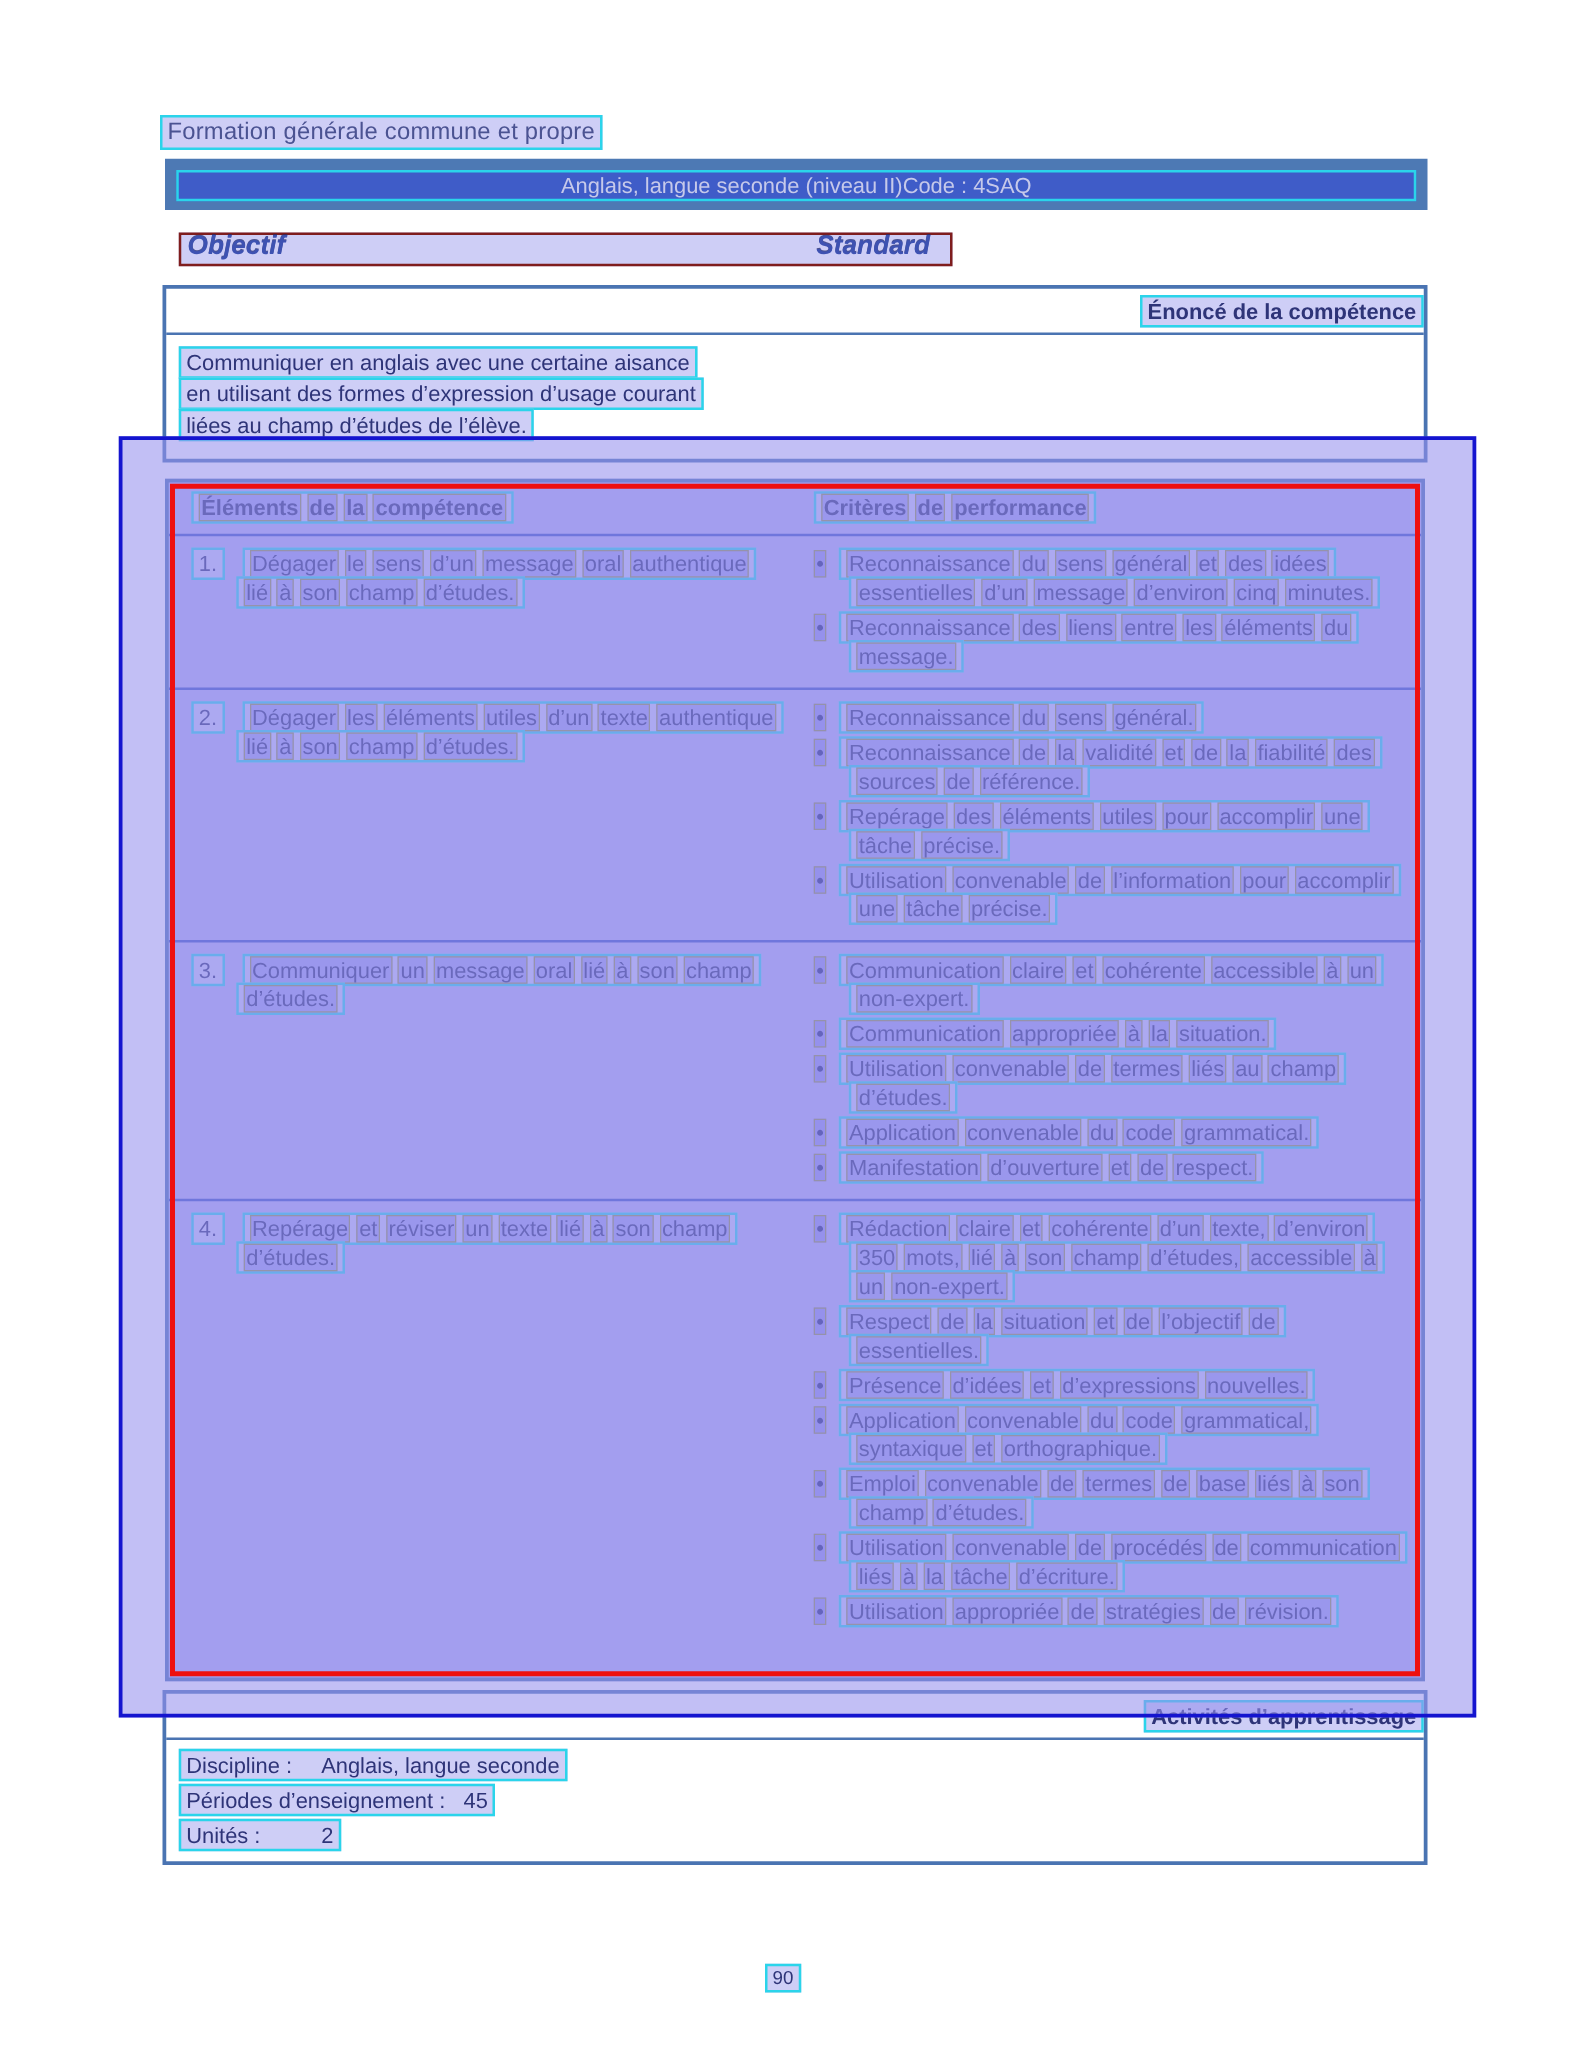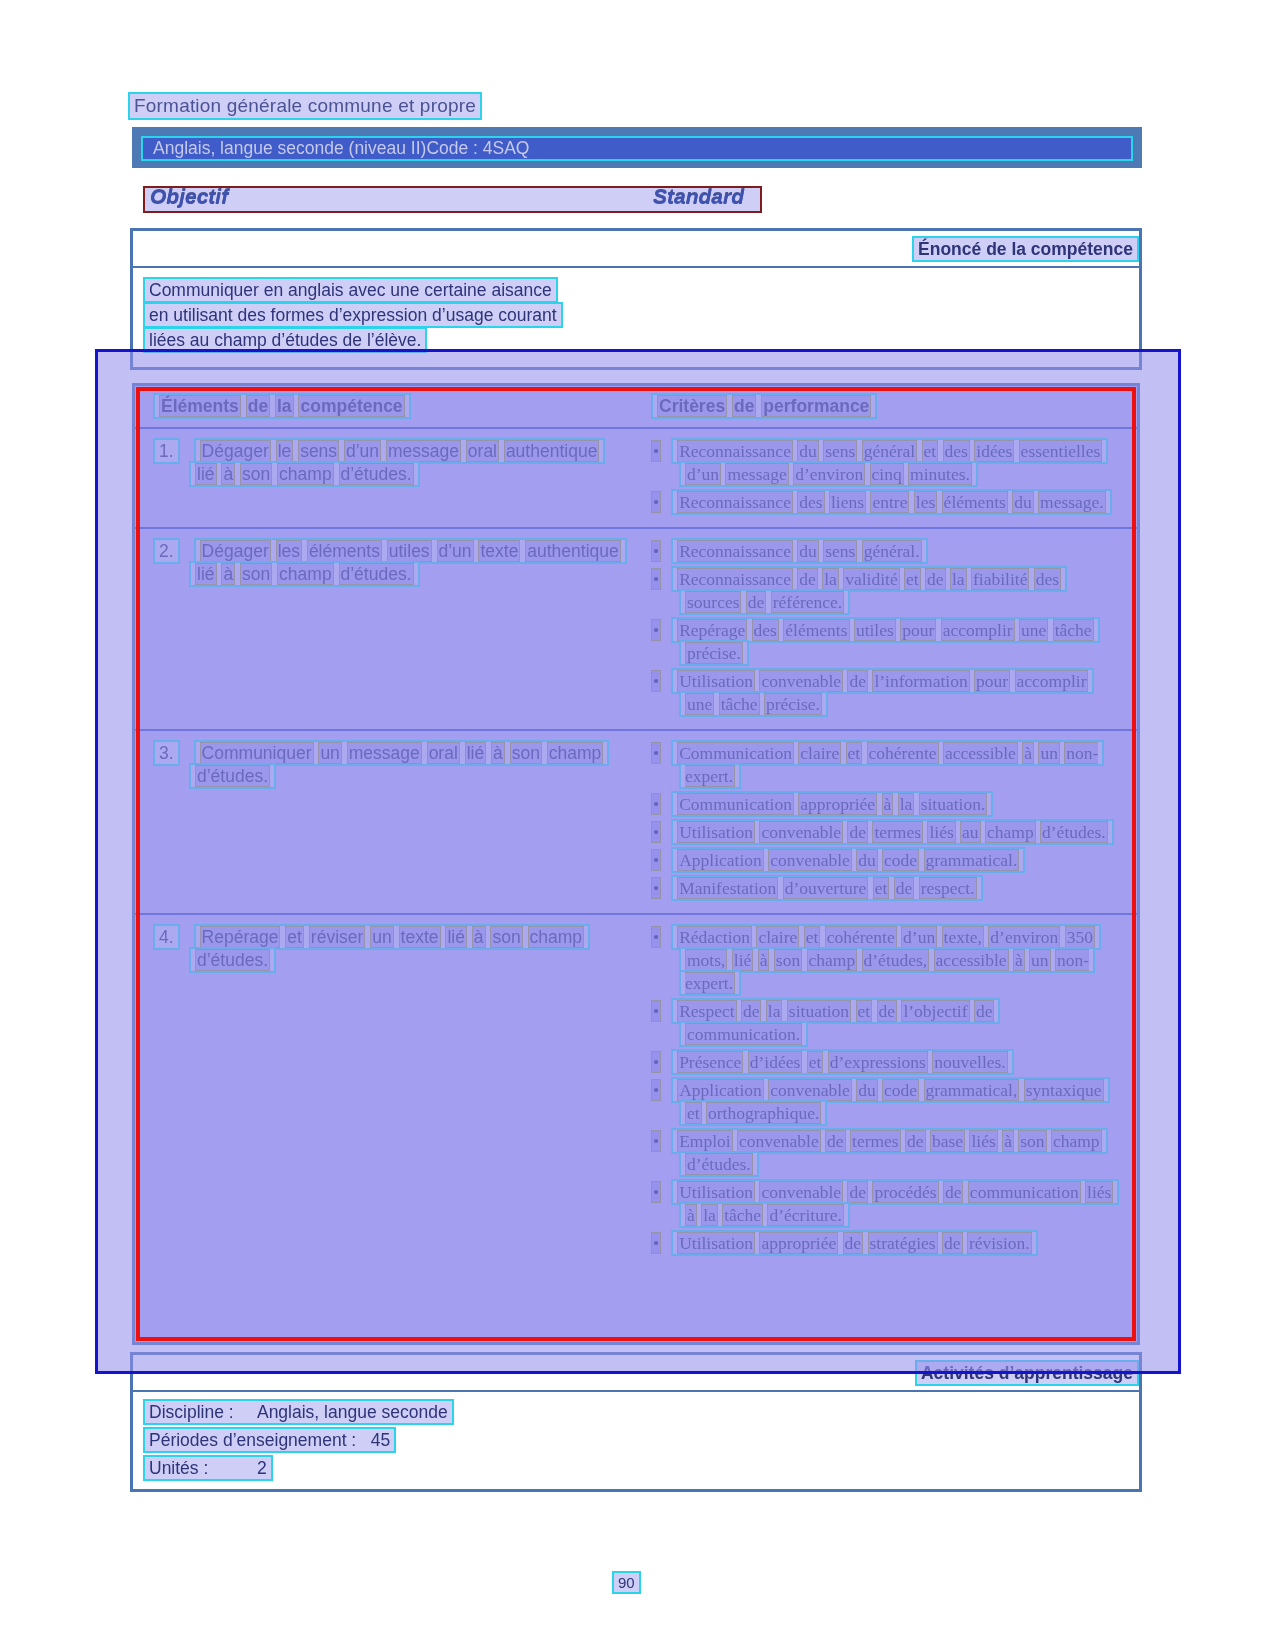--- a/index.html
+++ b/index.html
@@ -25,21 +25,21 @@
     letter-spacing:.2px;
   }
 
   .banner{
     position:absolute; left:132px; top:127px; width:1010px; height:41px;
     background:#4d79b4;
   }
   .banner-inner{
     position:absolute; left:9px; right:9px; top:9px; bottom:7px;
     border:2px solid #2bd4ea; background:#3f5cc8; color:#c6c9ea;
-    display:flex; justify-content:flex-start; align-items:center;
+    display:flex; justify-content:center; align-items:center;
     padding:0 10px; font-size:17.5px;
   }
 
   .objrow{
     position:absolute; left:143px; top:186px; width:615px; height:23px;
     background:rgba(203,203,246,.95); border:2px solid #7f1d1d;
     font-size:21px; font-weight:bold; font-style:italic; color:#3e52b2;
     text-shadow:0 -1px 0 rgba(32,42,110,.75);
   }
   .objrow .obj{position:absolute; left:5px; top:-3px;}
@@ -56,21 +56,21 @@
   .red-box{position:absolute; inset:1px; border:4px solid #ee0f0f; z-index:6; pointer-events:none;}
   .crow{
     display:grid; grid-template-columns:492px 1fr;
     padding:11px 12px 13px 10px; border-top:2px solid #3a52c4;
     font-size:17.5px; line-height:23px;
   }
   .crow.chead{border-top:none; padding:9px 12px 9px 10px;}
   .cleft{padding-left:44px; text-indent:-36px; padding-right:14px;}
   .cleft .num{margin-right:14px;}
   .cright{padding-left:14px; padding-right:4px;}
-  .crit{padding-left:28px; text-indent:-28px; margin-top:5px;font-family:Liberation Serif, serif;}
+  .crit{padding-left:28px; text-indent:-28px; margin-top:5px;}
   .crit:first-child{margin-top:0;}
   .crit .bullet{margin-right:10px; color:#23297a;}
 
   .overlay{
     position:absolute; left:95px; top:349px; width:1086px; height:1025px;
     border:3px solid #1414cf; background:rgba(150,144,238,.58);
     z-index:5; pointer-events:none; box-sizing:border-box;
   }
 
   .activ{left:130px; top:1352px; width:1012px; height:140px;}
@@ -151,21 +151,21 @@
         <div class="crit"><span class="w bullet">•</span><span class="hl"><span class="w">Manifestation</span> <span class="w">d’ouverture</span> <span class="w">et</span> <span class="w">de</span> <span class="w">respect.</span></span></div>
       </div>
     </div>
 
     <div class="crow">
       <div class="cleft">
         <span class="hl num">4.</span><span class="hl"><span class="w">Repérage</span> <span class="w">et</span> <span class="w">réviser</span> <span class="w">un</span> <span class="w">texte</span> <span class="w">lié</span> <span class="w">à</span> <span class="w">son</span> <span class="w">champ</span> <span class="w">d’études.</span></span>
       </div>
       <div class="cright">
         <div class="crit"><span class="w bullet">•</span><span class="hl"><span class="w">Rédaction</span> <span class="w">claire</span> <span class="w">et</span> <span class="w">cohérente</span> <span class="w">d’un</span> <span class="w">texte,</span> <span class="w">d’environ</span> <span class="w">350</span> <span class="w">mots,</span> <span class="w">lié</span> <span class="w">à</span> <span class="w">son</span> <span class="w">champ</span> <span class="w">d’études,</span> <span class="w">accessible</span> <span class="w">à</span> <span class="w">un</span> <span class="w">non-expert.</span></span></div>
-        <div class="crit"><span class="w bullet">•</span><span class="hl"><span class="w">Respect</span> <span class="w">de</span> <span class="w">la</span> <span class="w">situation</span> <span class="w">et</span> <span class="w">de</span> <span class="w">l’objectif</span> <span class="w">de</span> <span class="w">communication.</span></span></div>
+        <div class="crit"><span class="w bullet">•</span><span class="hl"><span class="w">Respect</span> <span class="w">de</span> <span class="w">la</span> <span class="w">situation</span> <span class="w">et</span> <span class="w">de</span> <span class="w">l’objectif</span> <span class="w">de</span> <span class="w">essentielles.</span></span></div>
         <div class="crit"><span class="w bullet">•</span><span class="hl"><span class="w">Présence</span> <span class="w">d’idées</span> <span class="w">et</span> <span class="w">d’expressions</span> <span class="w">nouvelles.</span></span></div>
         <div class="crit"><span class="w bullet">•</span><span class="hl"><span class="w">Application</span> <span class="w">convenable</span> <span class="w">du</span> <span class="w">code</span> <span class="w">grammatical,</span> <span class="w">syntaxique</span> <span class="w">et</span> <span class="w">orthographique.</span></span></div>
         <div class="crit"><span class="w bullet">•</span><span class="hl"><span class="w">Emploi</span> <span class="w">convenable</span> <span class="w">de</span> <span class="w">termes</span> <span class="w">de</span> <span class="w">base</span> <span class="w">liés</span> <span class="w">à</span> <span class="w">son</span> <span class="w">champ</span> <span class="w">d’études.</span></span></div>
         <div class="crit"><span class="w bullet">•</span><span class="hl"><span class="w">Utilisation</span> <span class="w">convenable</span> <span class="w">de</span> <span class="w">procédés</span> <span class="w">de</span> <span class="w">communication</span> <span class="w">liés</span> <span class="w">à</span> <span class="w">la</span> <span class="w">tâche</span> <span class="w">d’écriture.</span></span></div>
         <div class="crit"><span class="w bullet">•</span><span class="hl"><span class="w">Utilisation</span> <span class="w">appropriée</span> <span class="w">de</span> <span class="w">stratégies</span> <span class="w">de</span> <span class="w">révision.</span></span></div>
       </div>
     </div>
   </div>
 
   <div class="overlay"></div>

